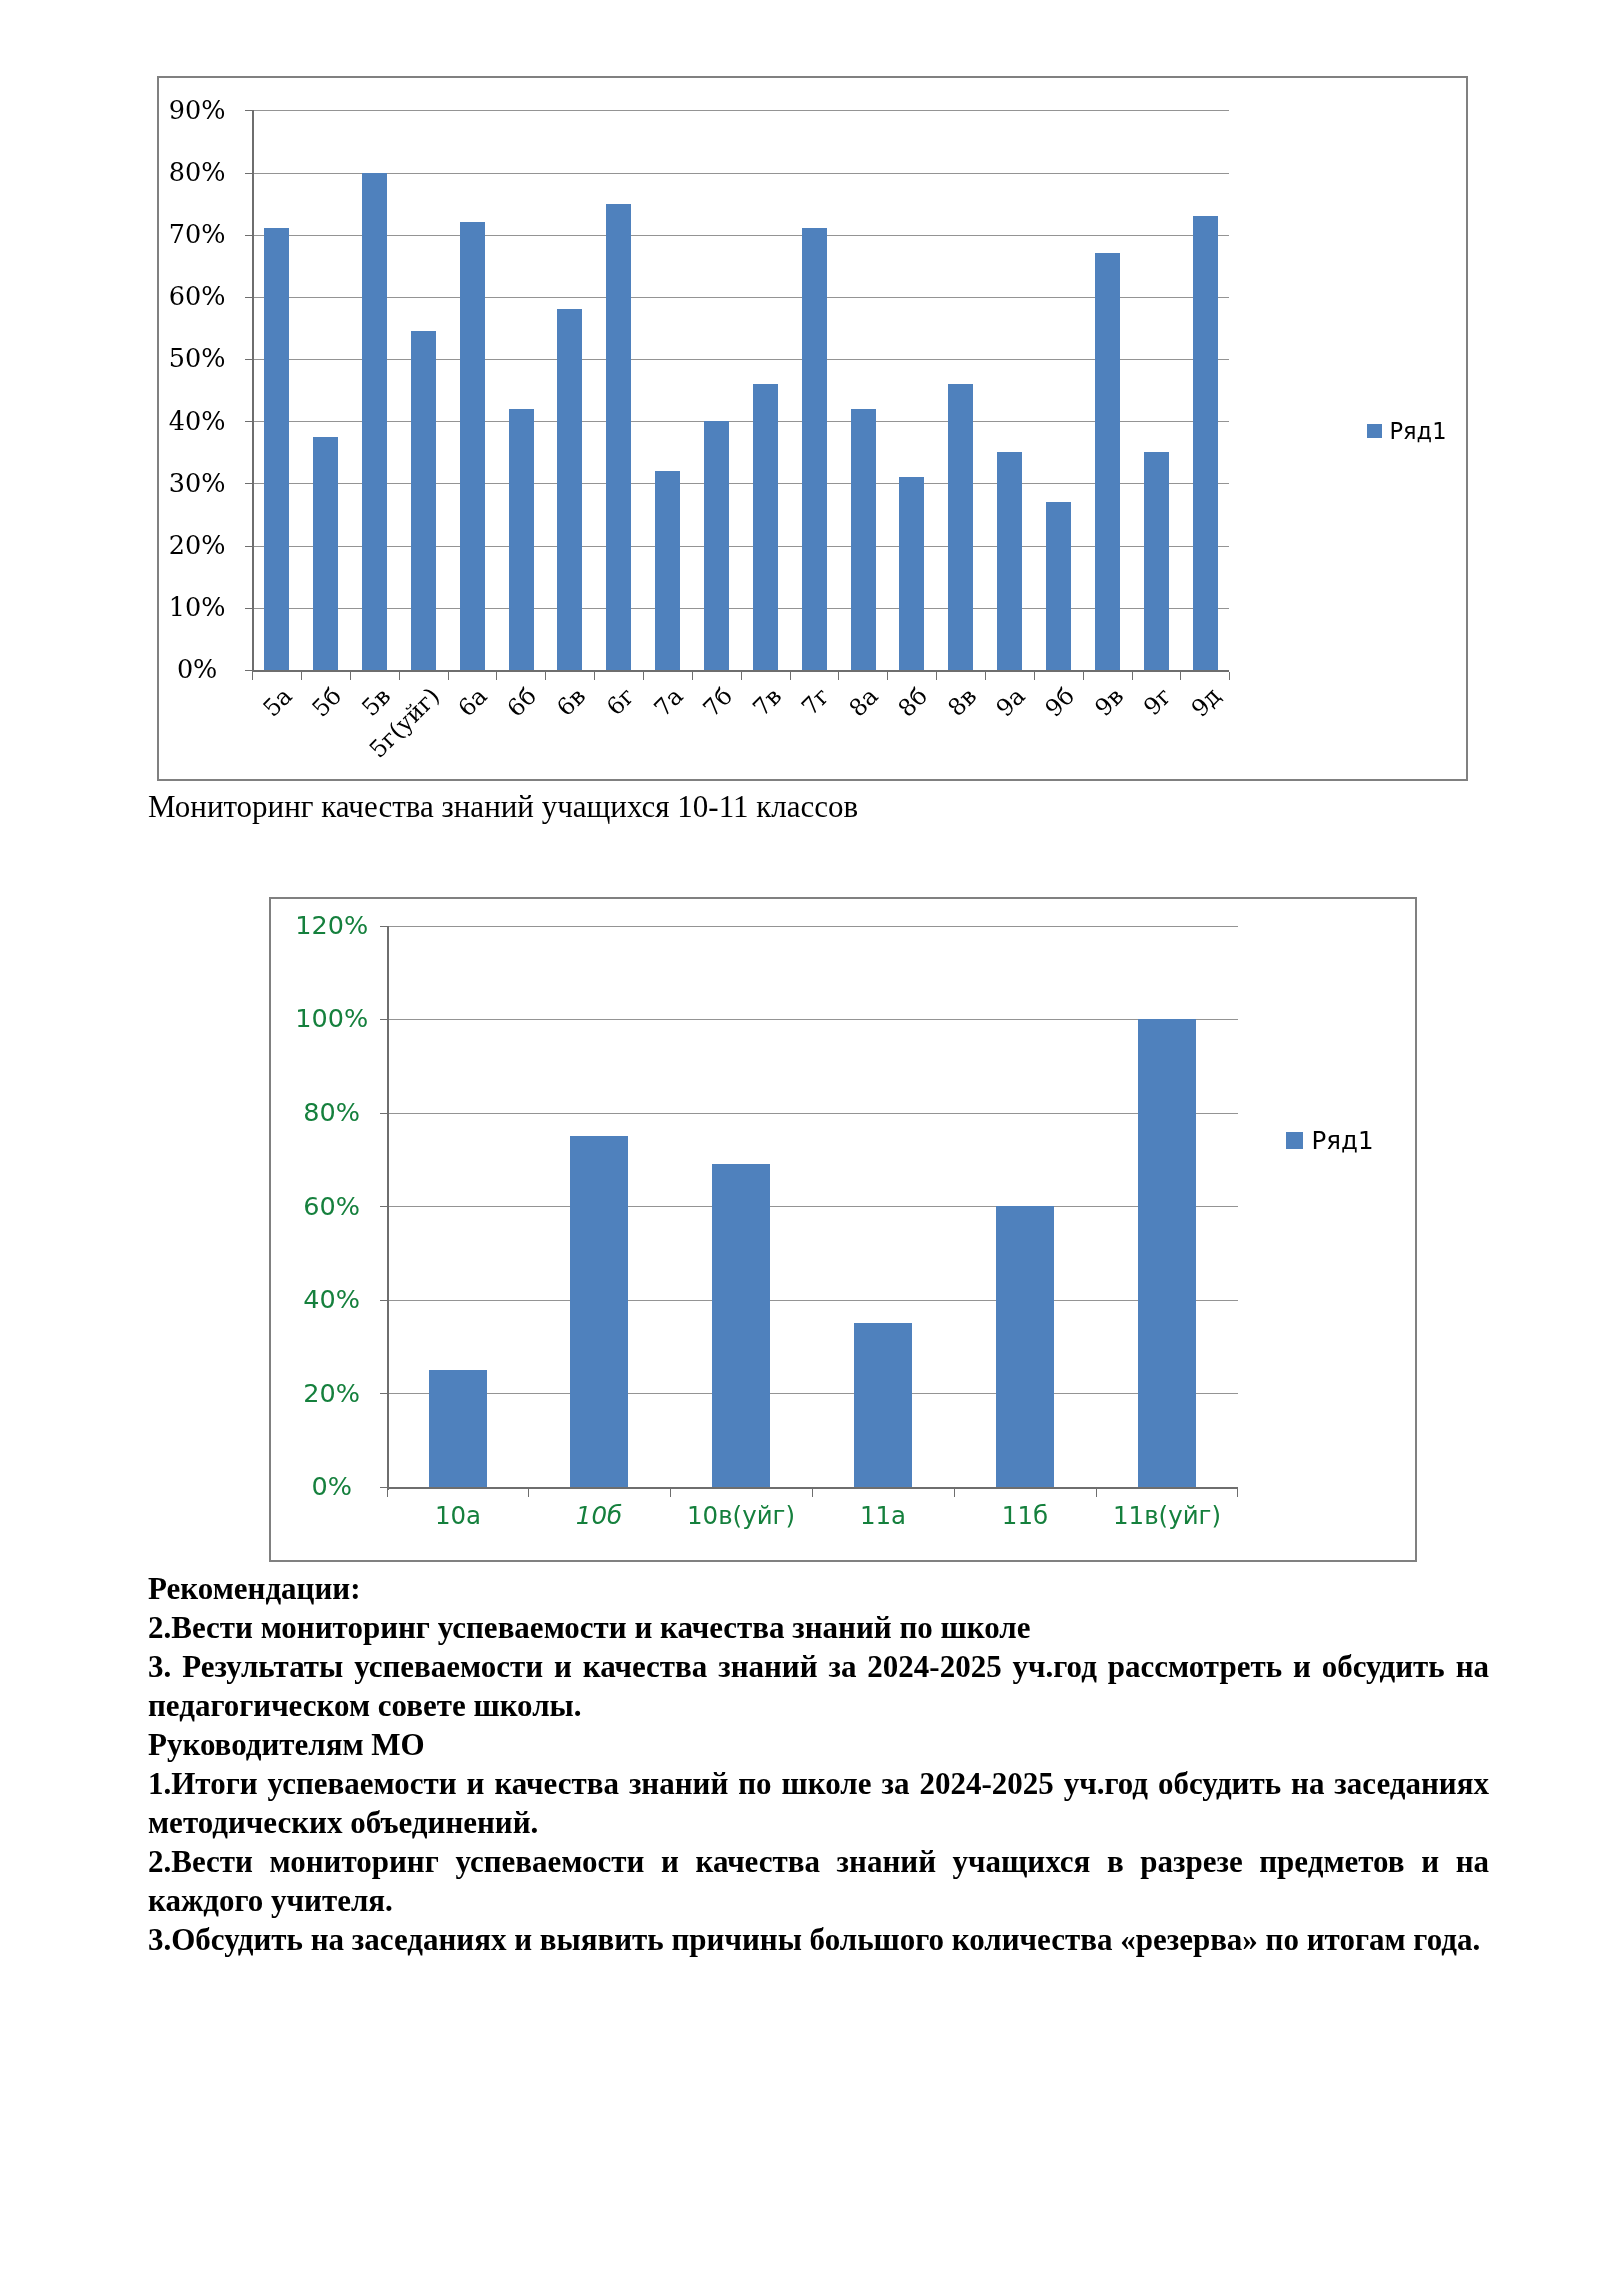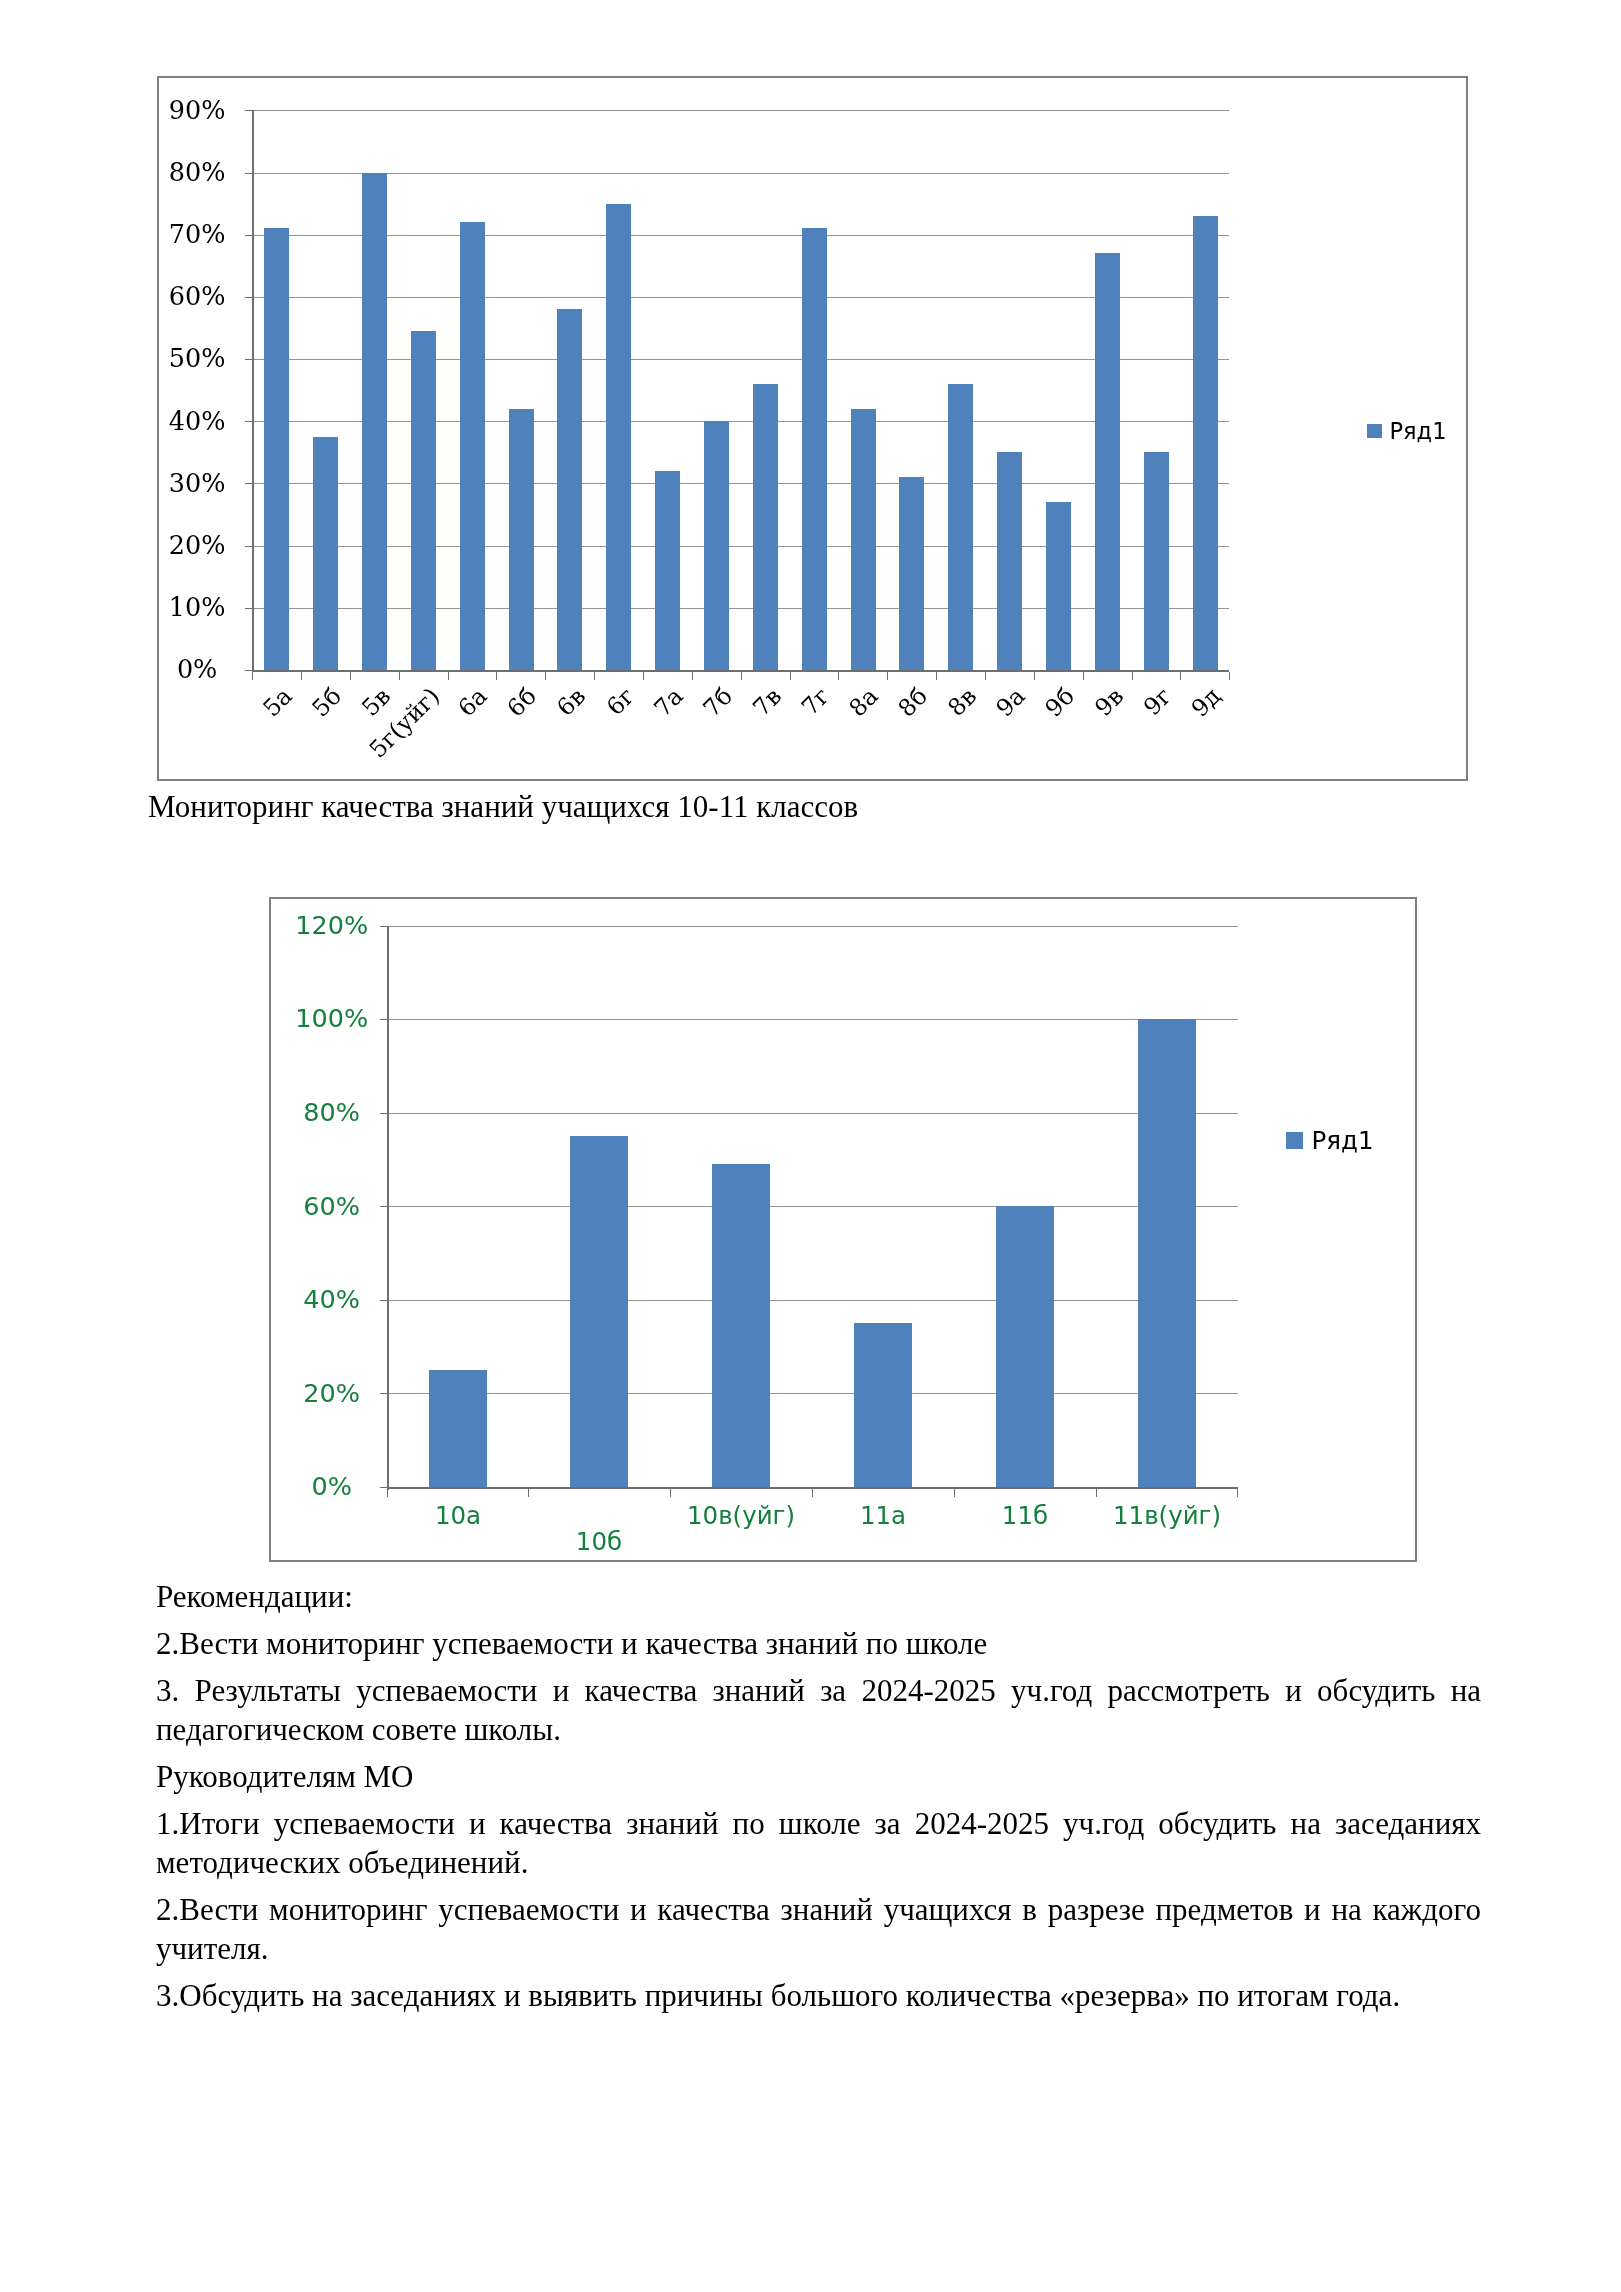--- a/index.html
+++ b/index.html
@@ -35,21 +35,21 @@
   .c1 .legend span.t{font:22.5px "DejaVu Sans", sans-serif;margin-left:7.8px;}
   .c2 .legend span.t{font:24.5px "DejaVu Sans", sans-serif;margin-left:8.8px;}
   .caption{
     position:absolute;left:148px;top:788px;margin:0;
     font-size:31px;line-height:37px;
   }
   .textblock{
     position:absolute;left:148px;top:1569px;width:1341px;
     font-size:31px;line-height:39px;
   }
-  .textblock p{margin:8px;padding:0;}
+  .textblock p{margin:0;padding:0;font-weight:bold;}
   .textblock p.j{text-align:justify;}
 </style>
 </head>
 <body>
 
 <div class="chart-box c1" style="left:157px;top:76px;width:1311px;height:705px;">
     <div class="ytickmark" style="left: 86px; top: 592px;"></div>
     <div class="ylab" style="left: -6.9px; top: 576px; width: 90px;">0%</div>
     <div class="gridline" style="left: 93px; top: 530px; width: 977px; background: rgb(148, 148, 148);"></div>
     <div class="ytickmark" style="left: 86px; top: 530px;"></div>
@@ -175,21 +175,21 @@
     <div class="xtickmark" style="left: 116px; top: 590px;"></div>
     <div class="xtickmark" style="left: 257px; top: 590px;"></div>
     <div class="xtickmark" style="left: 399px; top: 590px;"></div>
     <div class="xtickmark" style="left: 541px; top: 590px;"></div>
     <div class="xtickmark" style="left: 683px; top: 590px;"></div>
     <div class="xtickmark" style="left: 825px; top: 590px;"></div>
     <div class="xtickmark" style="left: 966px; top: 590px;"></div>
     <div class="bar" style="left: 158px; top: 471px; width: 58px; height: 117px; background: rgb(79, 129, 189);"></div>
     <div class="xlab-flat" style="left: 89px; top: 602px; width: 196px;">10а</div>
     <div class="bar" style="left: 299px; top: 237px; width: 58px; height: 351px; background: rgb(79, 129, 189);"></div>
-    <div class="xlab-flat" style="left: 230px; top: 628px; width: 196px;">10б</div>
+    <div class="xlab-flat" style="left: 230px; top: 602px; width: 196px; font-style: italic;">10б</div>
     <div class="bar" style="left: 441px; top: 265px; width: 58px; height: 323px; background: rgb(79, 129, 189);"></div>
     <div class="xlab-flat" style="left: 372px; top: 602px; width: 196px;">10в(уйг)</div>
     <div class="bar" style="left: 583px; top: 424px; width: 58px; height: 164px; background: rgb(79, 129, 189);"></div>
     <div class="xlab-flat" style="left: 514px; top: 602px; width: 196px;">11а</div>
     <div class="bar" style="left: 725px; top: 307px; width: 58px; height: 281px; background: rgb(79, 129, 189);"></div>
     <div class="xlab-flat" style="left: 656px; top: 602px; width: 196px;">11б</div>
     <div class="bar" style="left: 867px; top: 120px; width: 58px; height: 468px; background: rgb(79, 129, 189);"></div>
     <div class="xlab-flat" style="left: 798px; top: 602px; width: 196px;">11в(уйг)</div>
     <div class="legend" style="left: 1015px; top: 227px;">
       <span class="sw" style="width: 16.7px; height: 16.7px; background: rgb(79, 129, 189);"></span>

